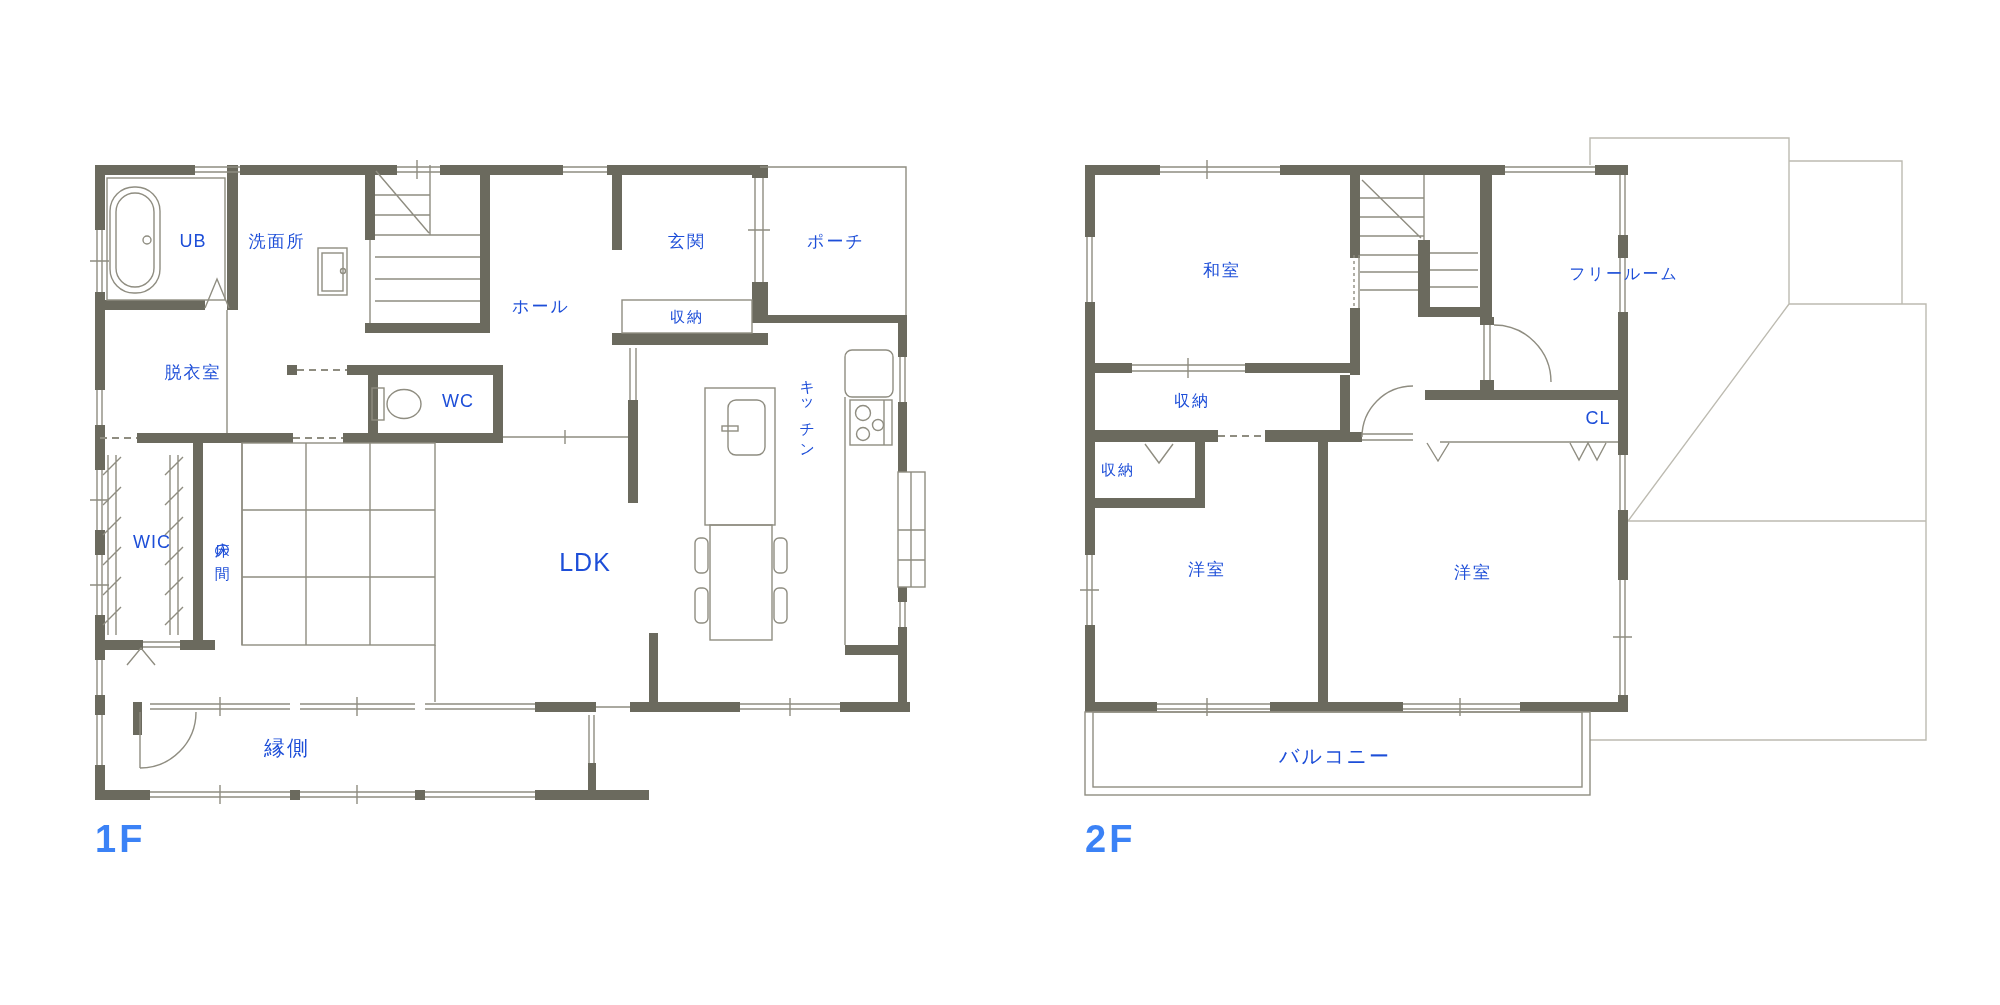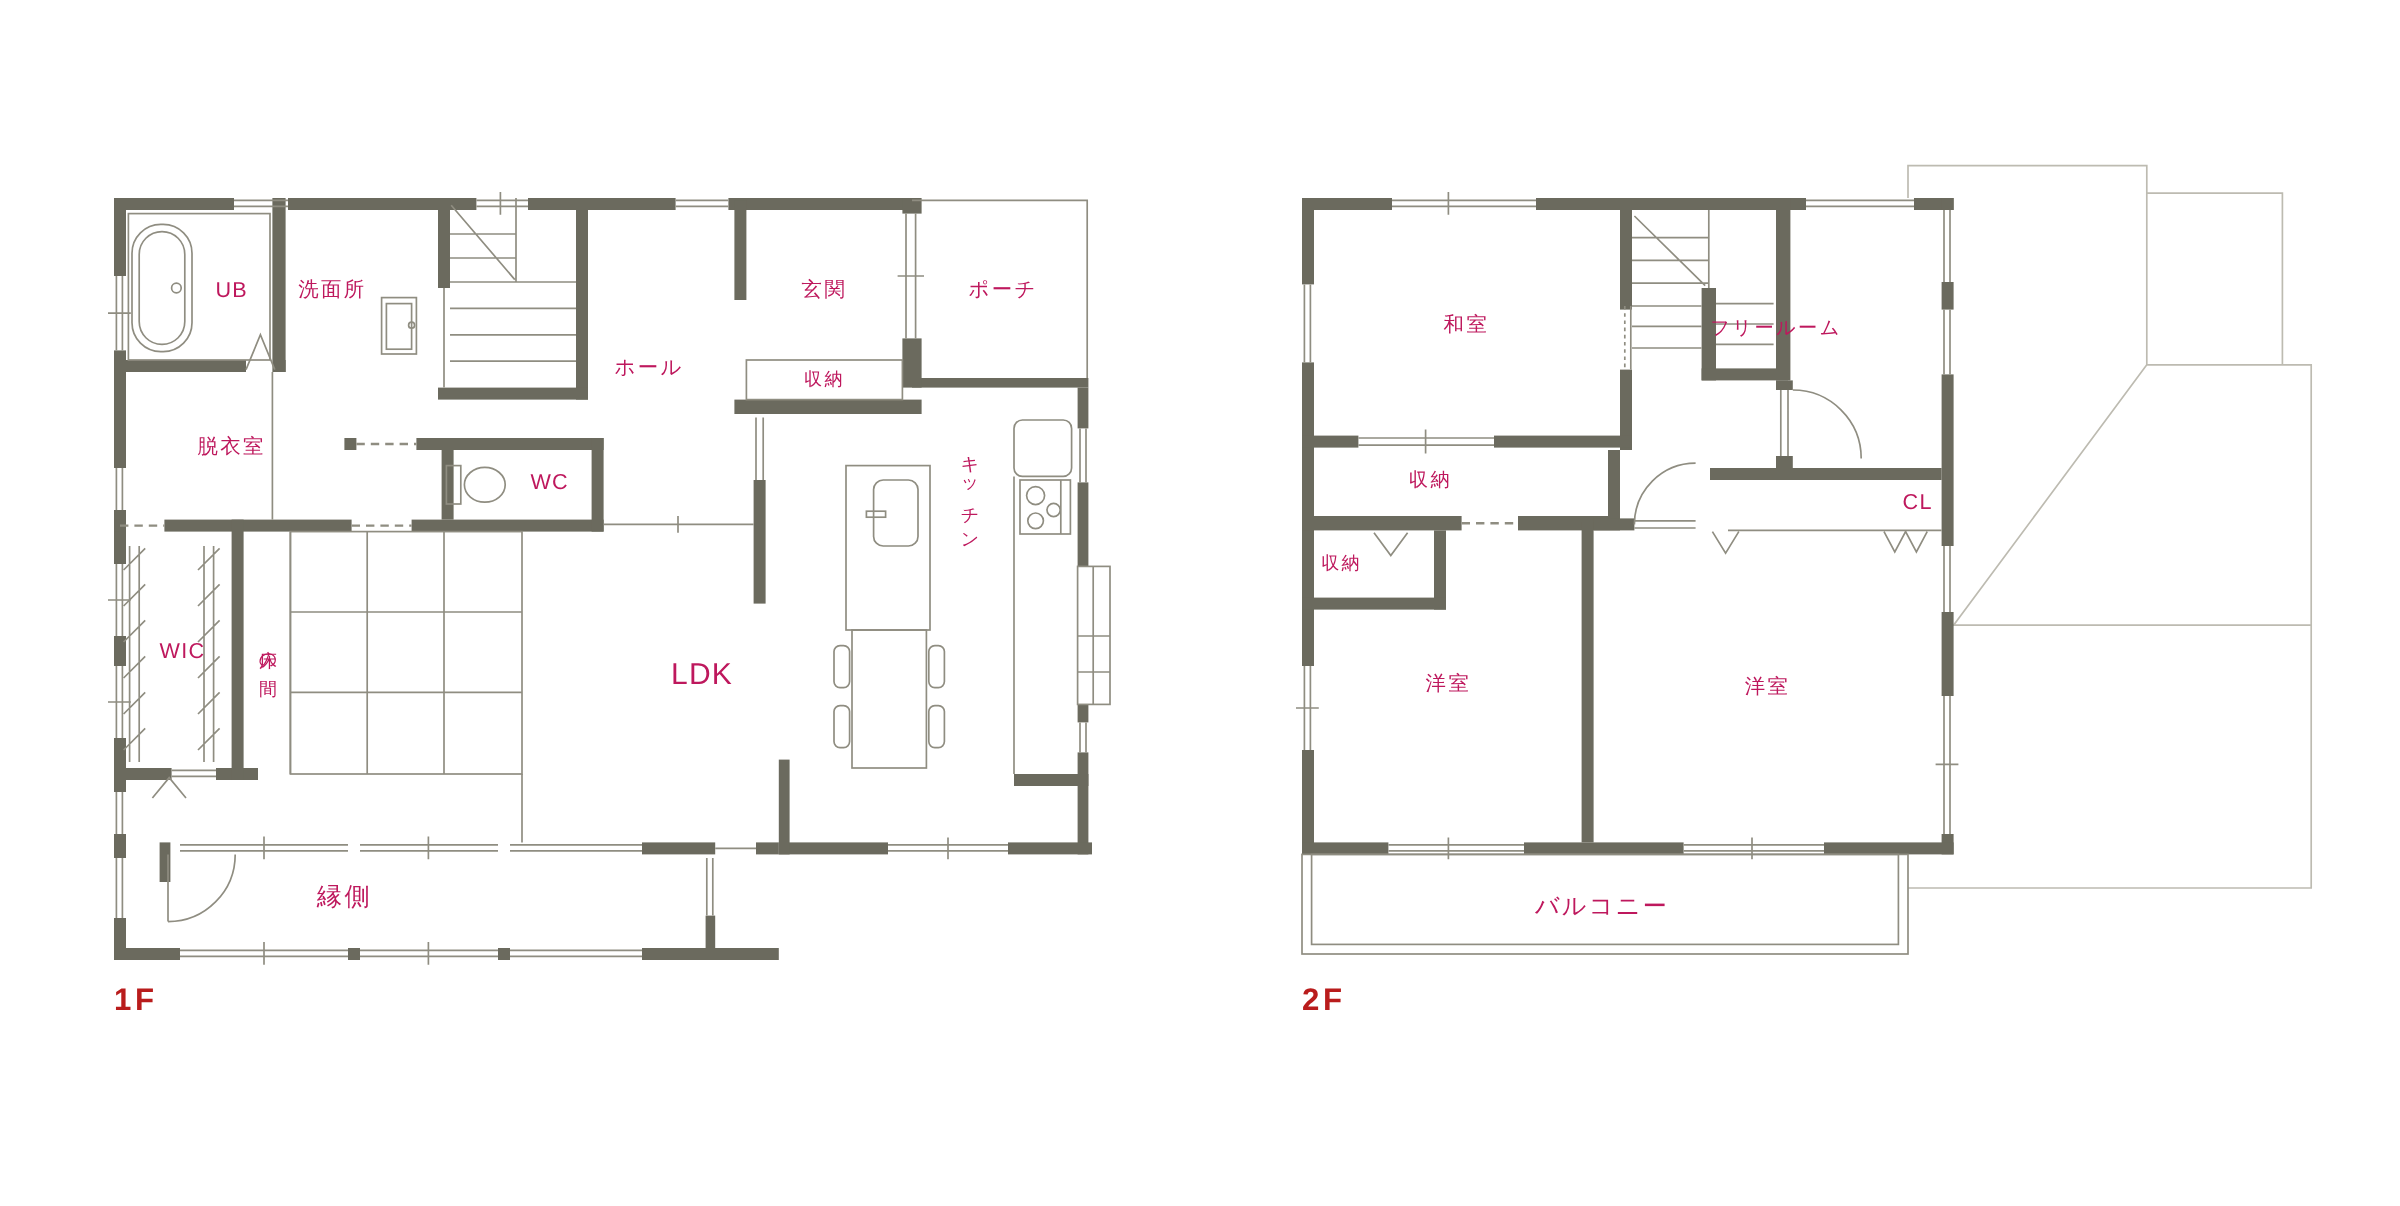--- a/index.html
+++ b/index.html
@@ -1,23 +1,23 @@
 <!DOCTYPE html>
 <html><head>
 <meta charset="utf-8">
 <style>
   html,body{margin:0;padding:0;background:#ffffff;}
   .stage{position:relative;width:2000px;height:1005px;background:#ffffff;overflow:hidden;
          font-family:"Liberation Sans","DejaVu Sans",sans-serif;}
   .stage svg{position:absolute;left:0;top:0;}
-  .room-label{position:absolute;transform:translate(-50%,-50%);color:#be185d;
+  .room-label{position:absolute;transform:translate(-50%,-50%);color:#1d4ed8;
               font-size:17px;letter-spacing:2px;white-space:nowrap;line-height:1.1;}
   .room-label.vert{writing-mode:vertical-rl;letter-spacing:4px;}
   .room-label.latin{letter-spacing:1px;font-size:18px;}
-  .floor-title{position:absolute;color:#b91c1c;font-size:26px;font-weight:600;
+  .floor-title{position:absolute;color:#3b82f6;font-size:38px;font-weight:600;
                letter-spacing:3px;}
 </style>
 </head>
 <body>
 
 <div class="stage">
 
 <svg width="2000" height="1005" viewBox="0 0 2000 1005">
 
   <g stroke="#bdbbb1" stroke-width="1.4" fill="none">
@@ -282,21 +282,21 @@
   <div class="room-label" style="left:541px;top:307px">ホール</div>
   <div class="room-label latin" style="left:458px;top:402px">WC</div>
   <div class="room-label" style="left:193px;top:373px">脱衣室</div>
   <div class="room-label latin" style="left:152px;top:543px">WIC</div>
   <div class="room-label vert" style="left:222px;top:545px;font-size:15px">床の間</div>
   <div class="room-label vert" style="left:807px;top:412px;font-size:15px">キッチン</div>
   <div class="room-label latin" style="left:585px;top:563px;font-size:25px">LDK</div>
   <div class="room-label" style="left:287px;top:748px;font-size:21px">縁側</div>
 
   <div class="room-label" style="left:1222px;top:271px">和室</div>
-  <div class="room-label" style="left:1480px;top:274px;font-size:16px">フリールーム</div>
+  <div class="room-label" style="left:1624px;top:274px;font-size:16px">フリールーム</div>
   <div class="room-label" style="left:1192px;top:401px;font-size:16px">収納</div>
   <div class="room-label" style="left:1118px;top:470px;font-size:15px">収納</div>
   <div class="room-label latin" style="left:1598px;top:419px">CL</div>
   <div class="room-label" style="left:1207px;top:570px">洋室</div>
   <div class="room-label" style="left:1473px;top:573px">洋室</div>
   <div class="room-label" style="left:1335px;top:756px;font-size:20px">バルコニー</div>
 
   <div class="floor-title" style="left:95px;top:818px">1F</div>
   <div class="floor-title" style="left:1085px;top:818px">2F</div>
 

